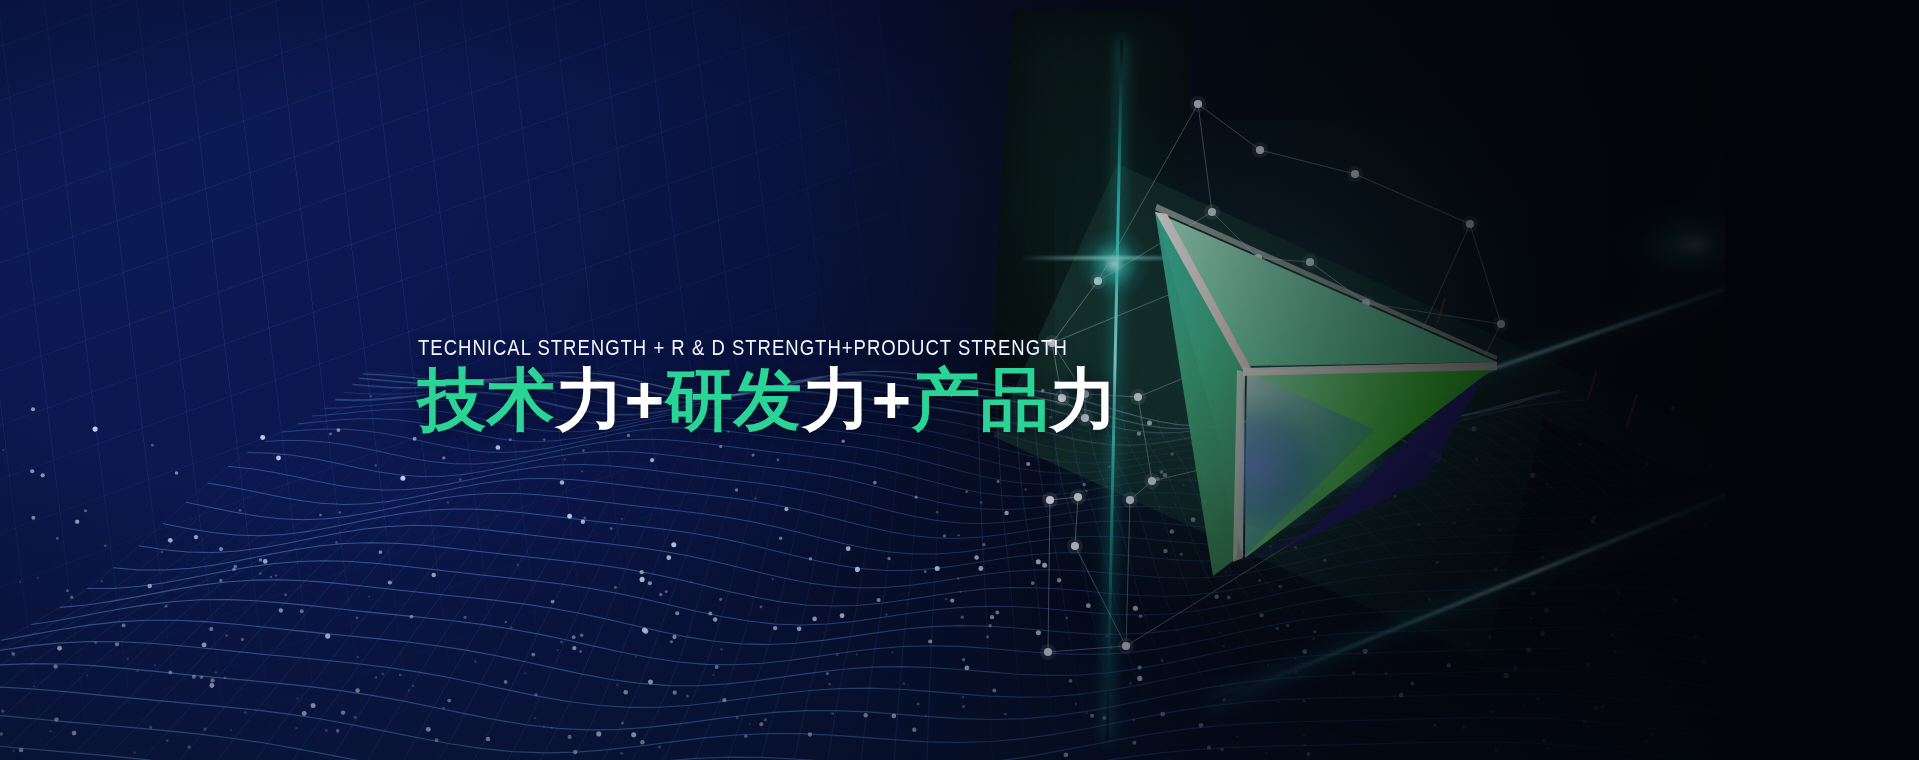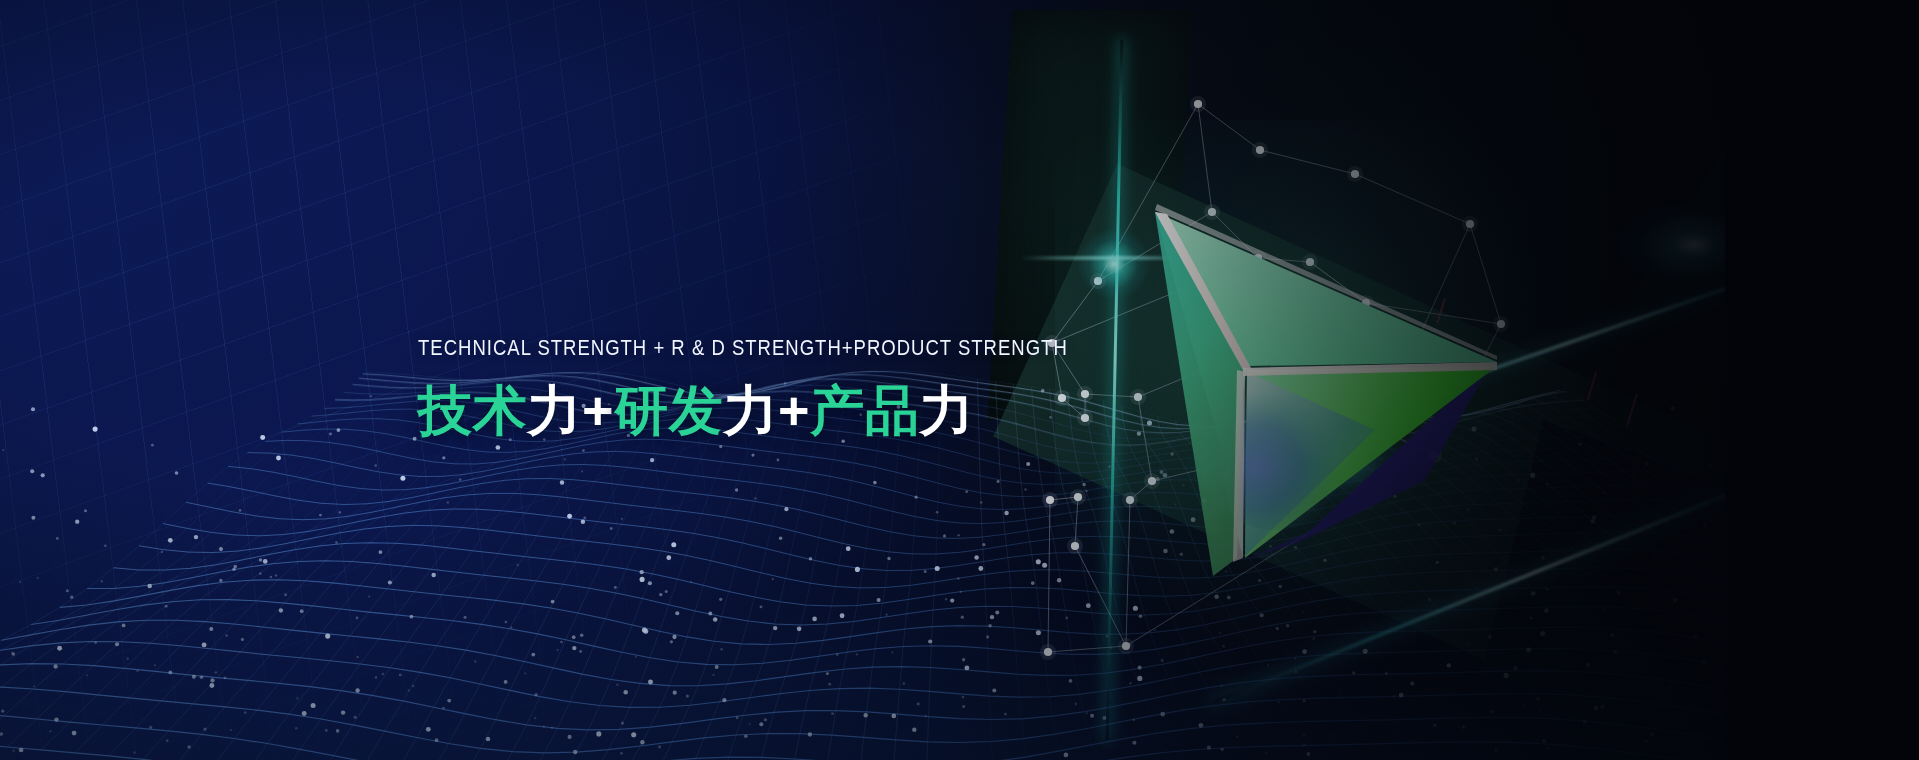--- a/index.html
+++ b/index.html
@@ -143,22 +143,22 @@
     font-family:"Liberation Sans Narrow","Liberation Sans", sans-serif;
     font-size:21.5px;
     letter-spacing:.055em;
     color:#f2f6ff;
     white-space:nowrap;
     transform:scaleX(.86);
     transform-origin:left center;
     text-shadow:0 0 8px rgba(10,20,60,.85);
   }
   .headline{
-    margin-top:19px;
-    font-size:54px;
+    margin-top:0;
+    font-size:68px;
     font-weight:bold;
     letter-spacing:.012em;
     line-height:1.12;
     white-space:nowrap;
     text-shadow:0 2px 14px rgba(4,10,32,.8);
   }
 </style>
 </head>
 <body>
 

